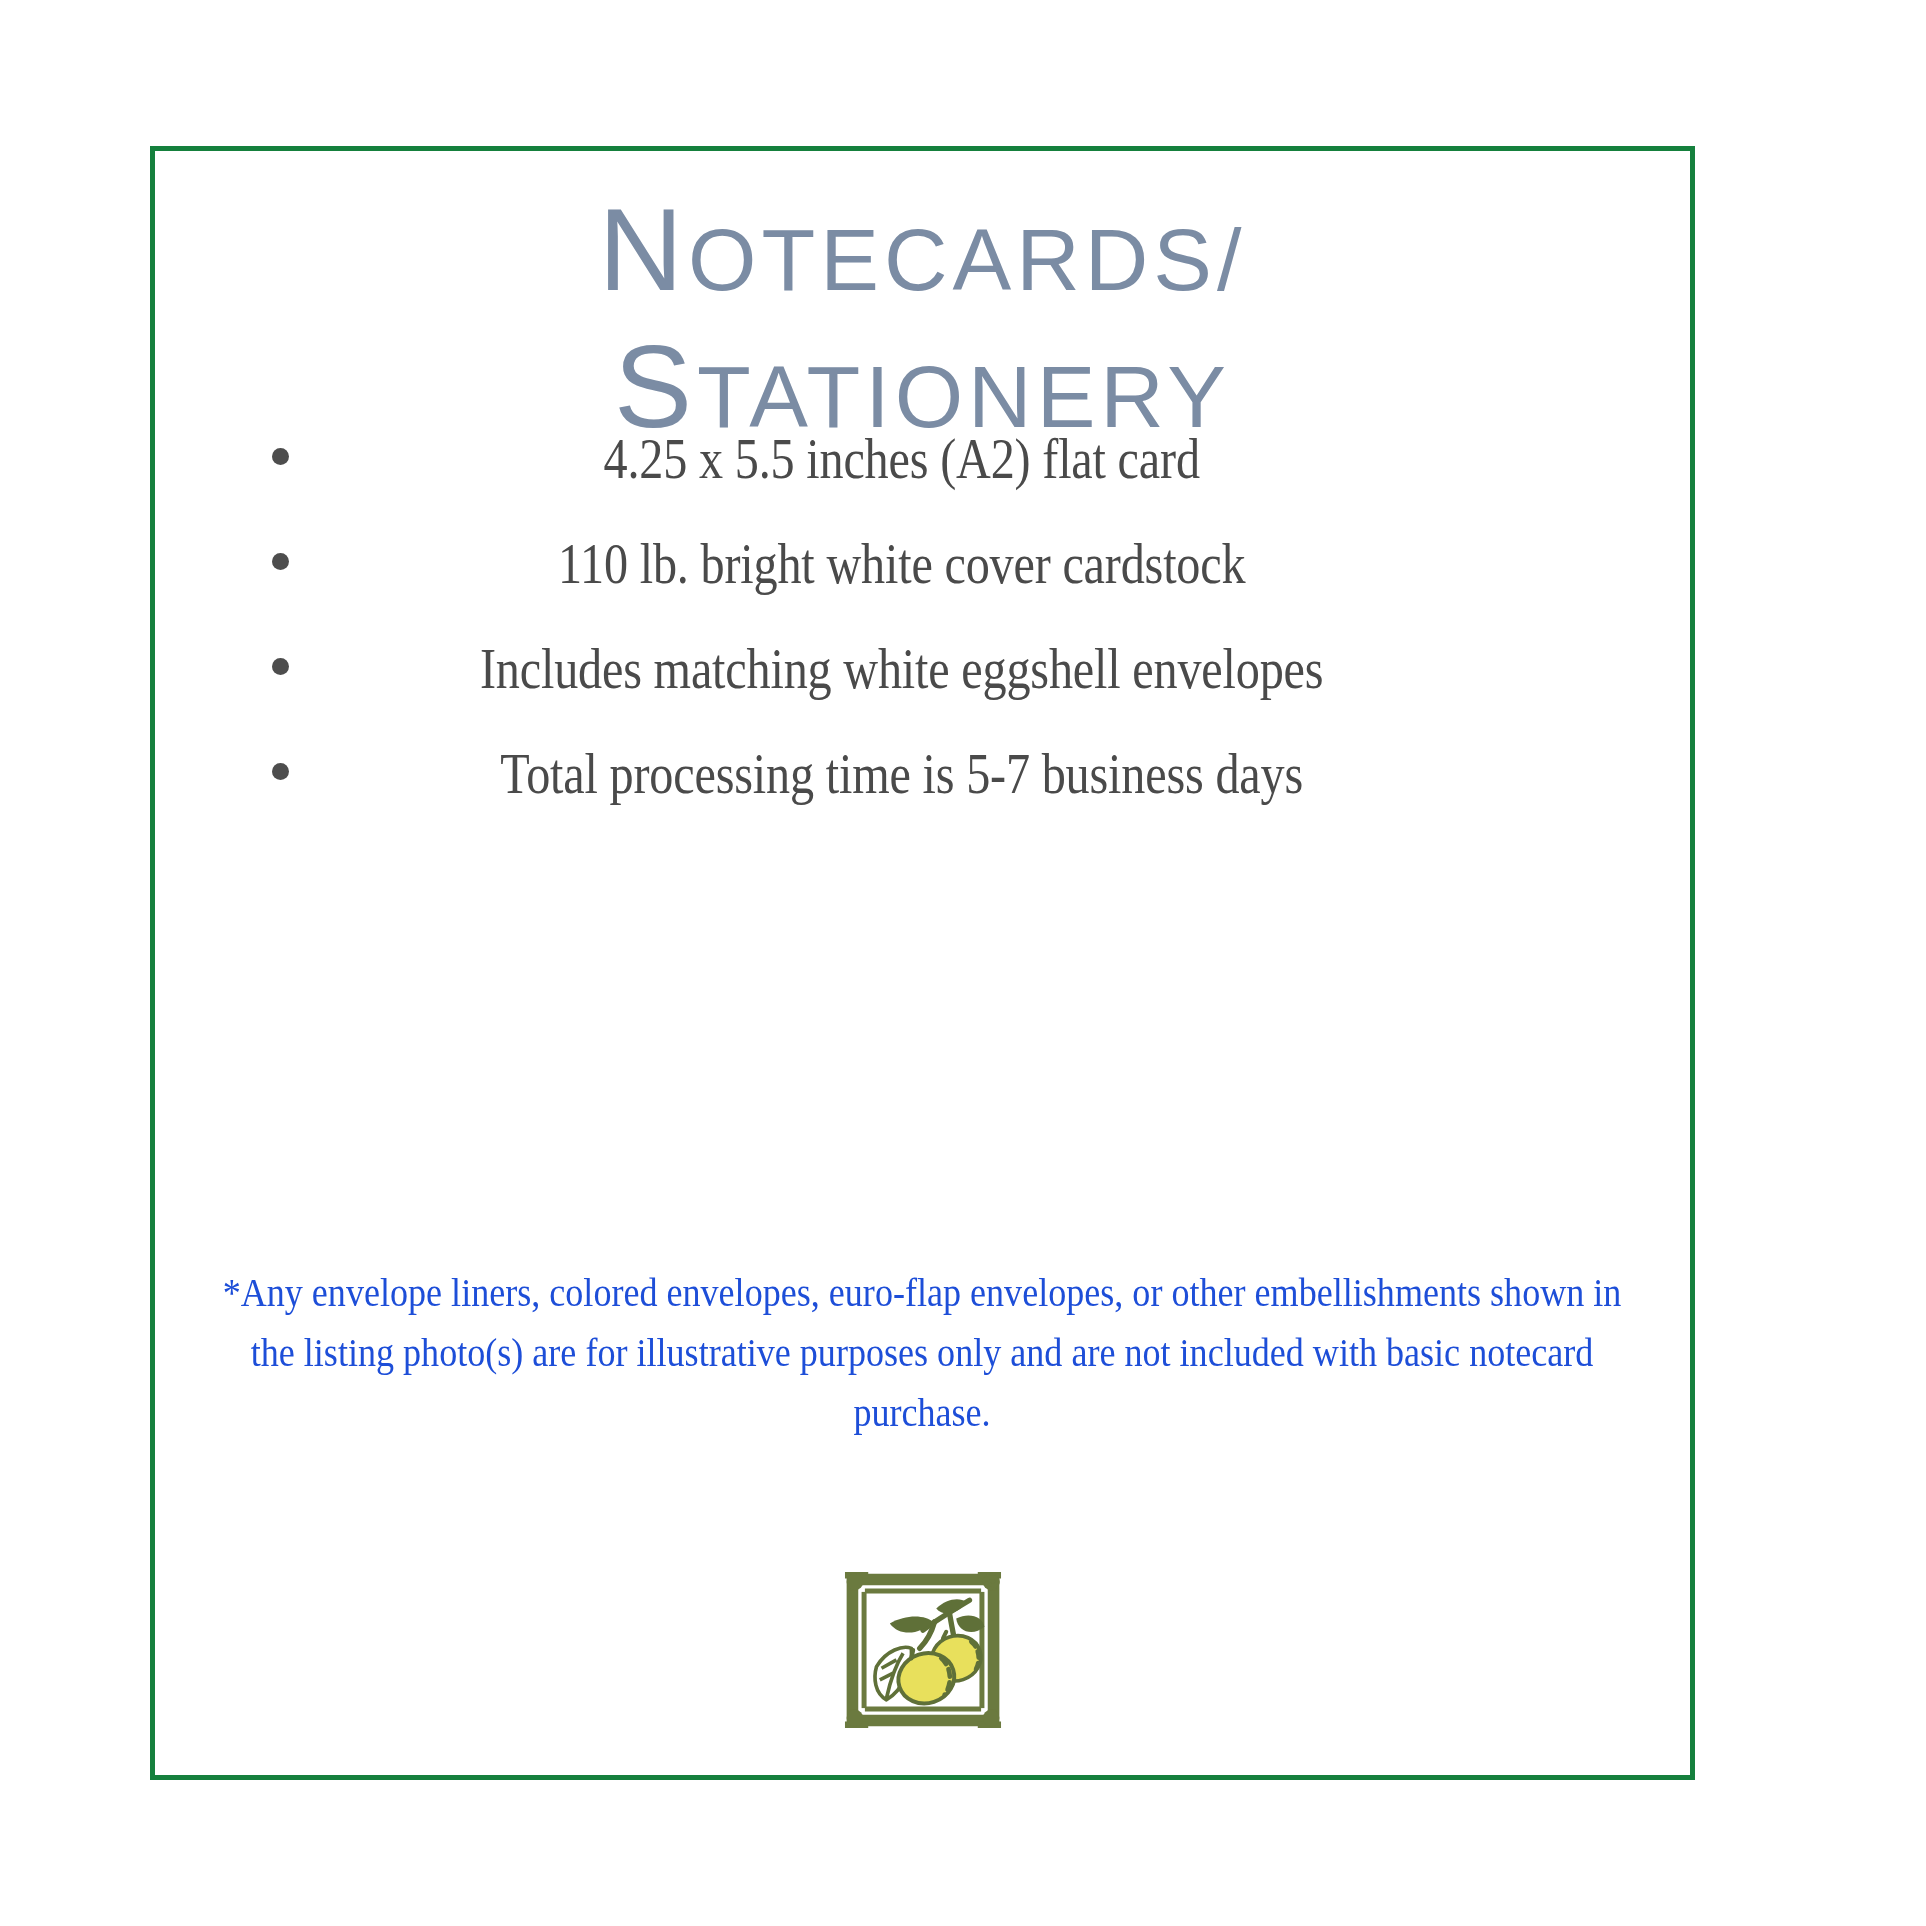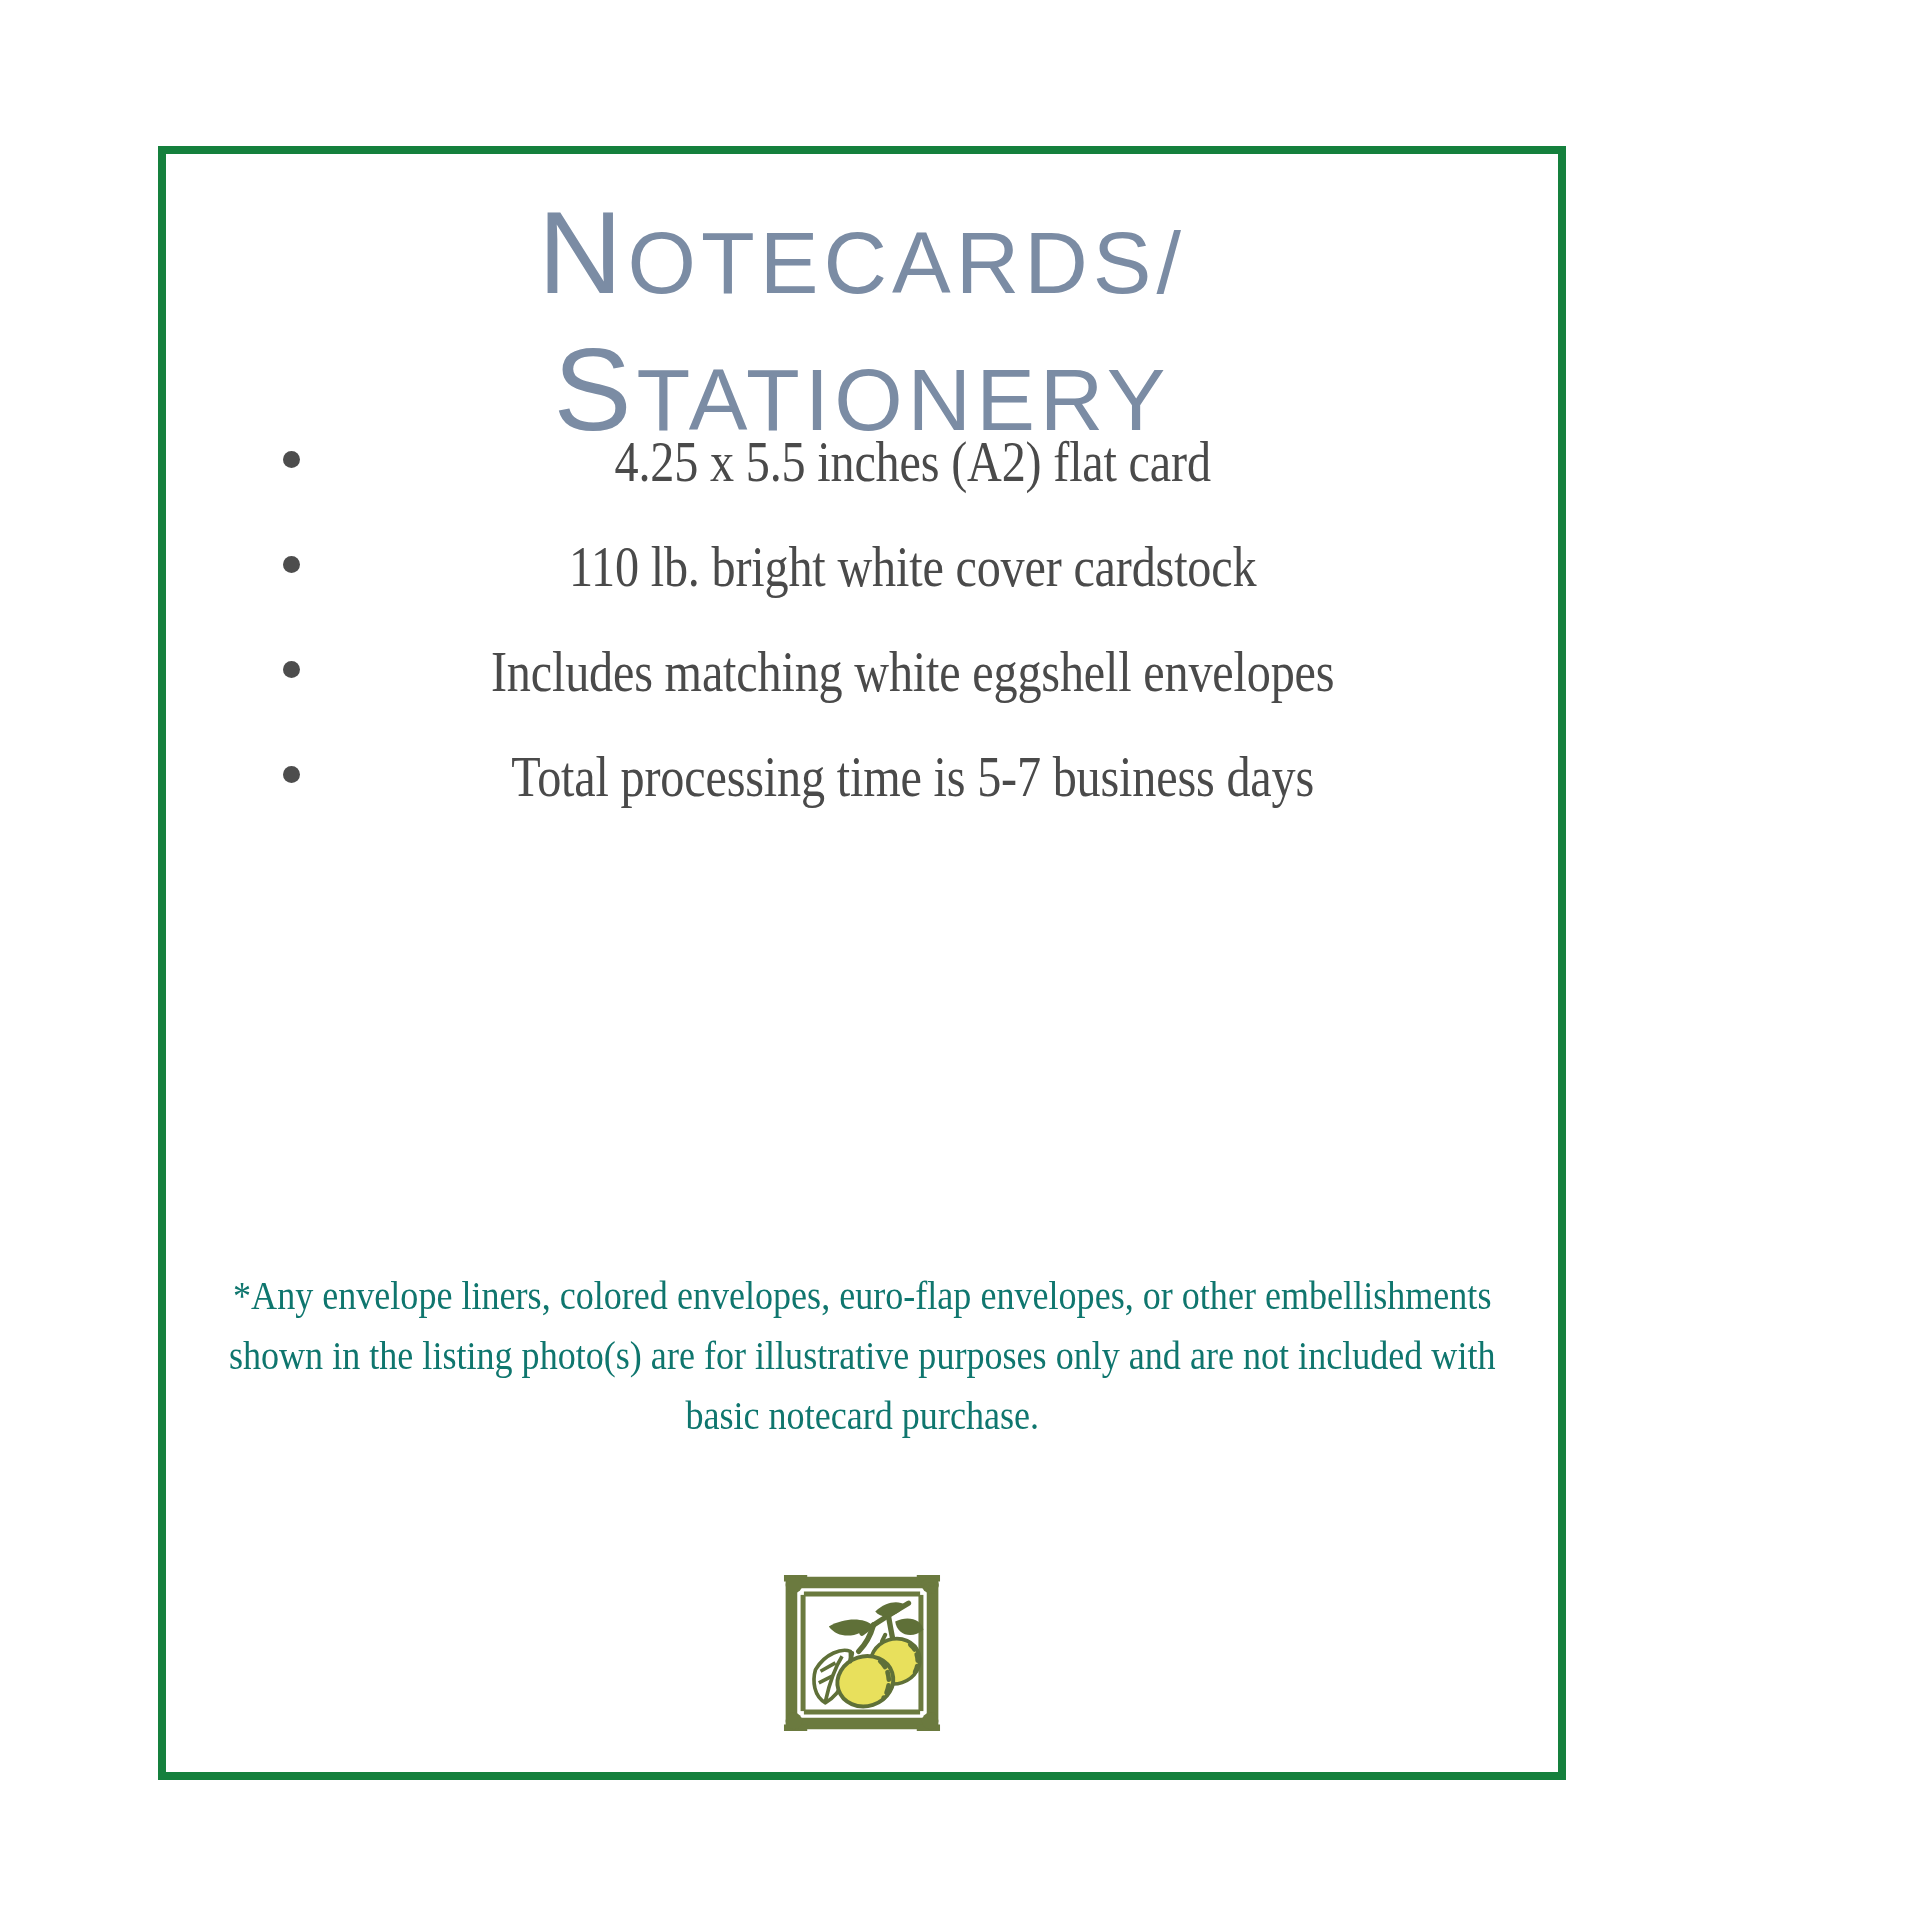--- a/index.html
+++ b/index.html
@@ -18,26 +18,26 @@
     position: relative;
     width: 1927px;
     height: 1927px;
     background: #ffffff;
     overflow: hidden;
   }
 
   
   .card-frame {
     position: absolute;
-    left: 158px;
+    left: 150px;
     top: 146px;
-    width: 1408px;
+    width: 1545px;
     height: 1634px;
     box-sizing: border-box;
-    border: 8px solid #15803d;
+    border: 5px solid #15803d;
     background: #ffffff;
   }
 
   .card-inner {
     position: absolute;
     left: 0;
     top: 0;
     width: 100%;
     height: 100%;
     box-sizing: border-box;
@@ -121,21 +121,21 @@
     letter-spacing: -0.2px;
   }
 
   
   .disclaimer {
     position: absolute;
     left: 48px;
     right: 48px;
     top: 1111px;
     text-align: center;
-    color: #0f766e;
+    color: #1d4ed8;
     font-family: "Liberation Serif", serif;
     font-size: 41px;
     line-height: 60px;
   }
   .disclaimer-inner {
     display: block;
     transform: scaleX(0.88);
     transform-origin: center center;
     width: 113%;
     margin-left: -6.5%;

